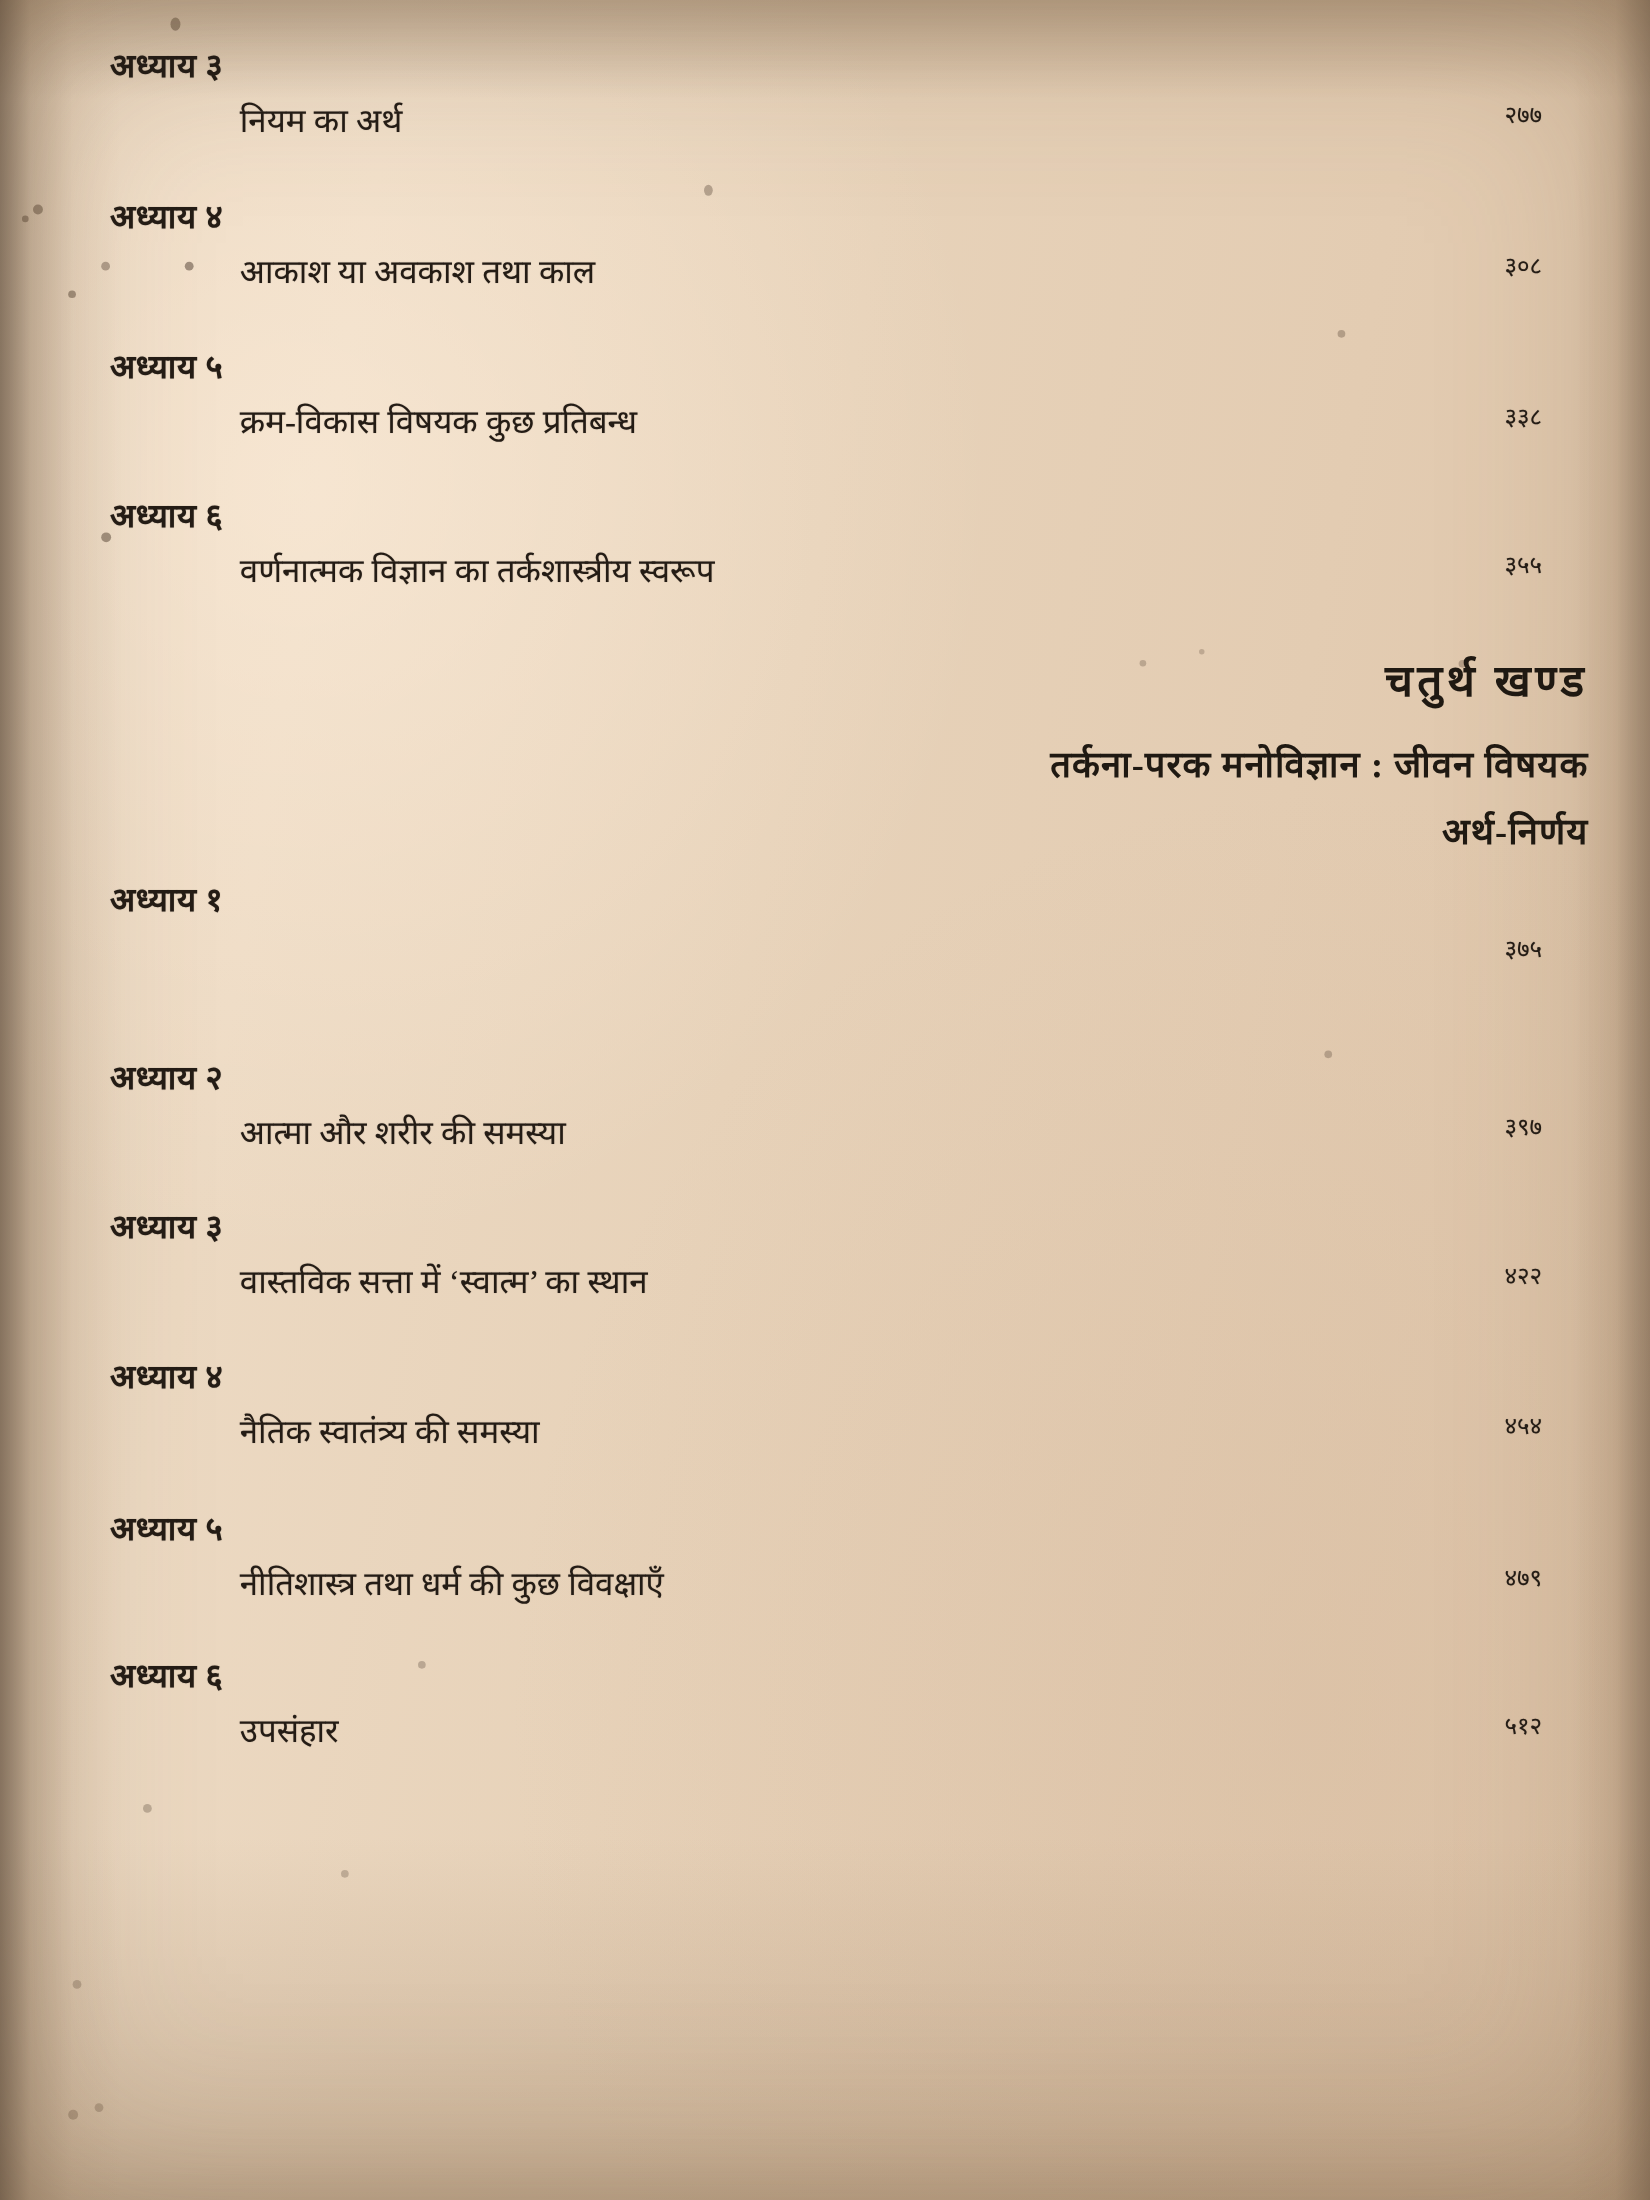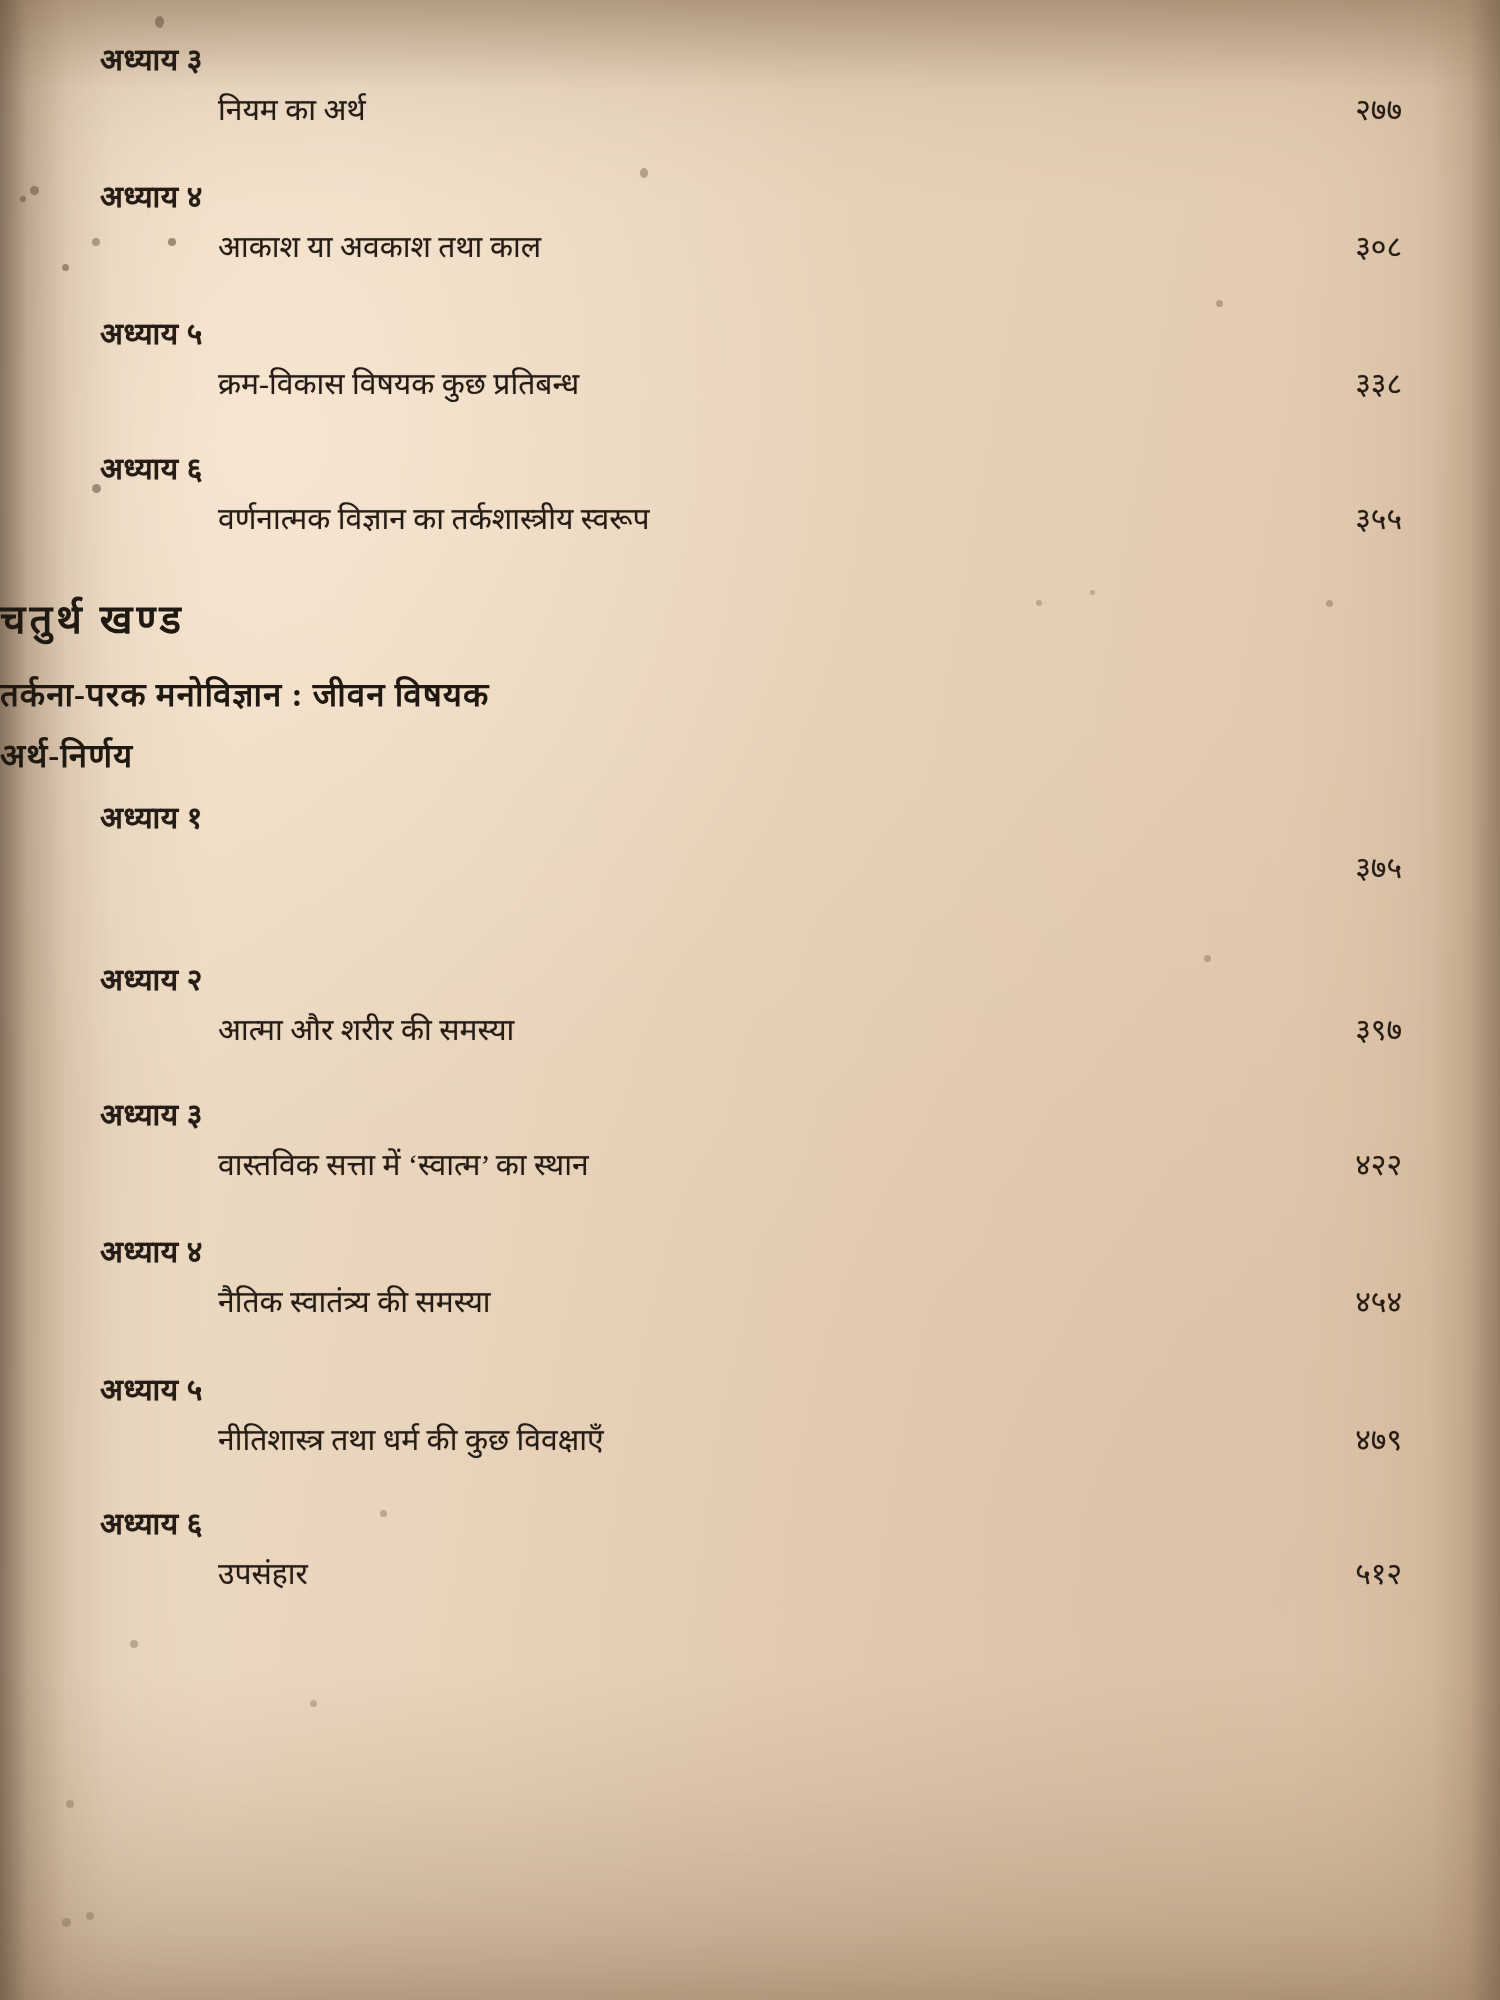--- a/index.html
+++ b/index.html
@@ -100,33 +100,33 @@
   }
   .title {
     font-size: 30px;
     margin-left: 118px;
     color: #241c15;
     white-space: nowrap;
     text-shadow: 0 0 1px rgba(35,28,22,0.3);
   }
   .spacer { flex: 1 1 auto; }
   .pageno {
-    font-size: 30px;
+    font-size: 22px;
     color: #241c15;
     min-width: 90px;
     text-align: right;
     padding-right: 38px;
     text-shadow: 0 0 1px rgba(35,28,22,0.3);
   }
 
   .section-head {
     position: absolute;
     left: 0;
     width: 1444px;
-    text-align: left;
+    text-align: right;
   }
   .khand-title {
     font-weight: bold;
     font-size: 40px;
     letter-spacing: 4px;
     color: #1f1912;
   }
   .khand-sub1 {
     font-weight: bold;
     font-size: 33px;

